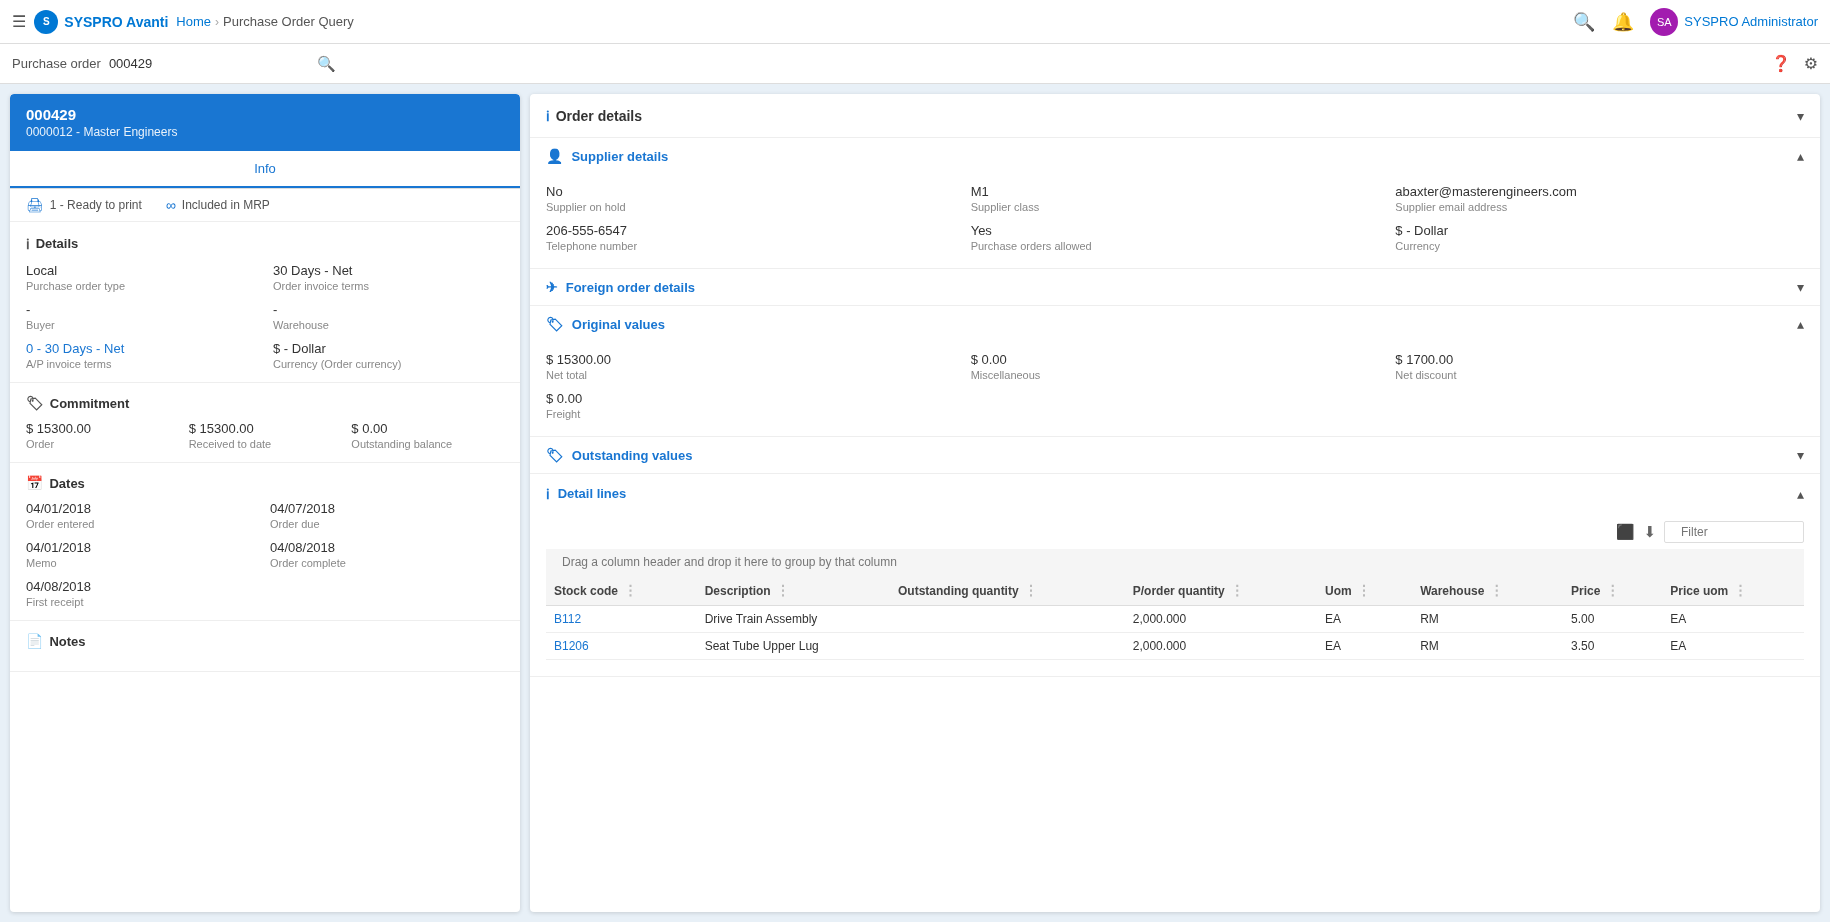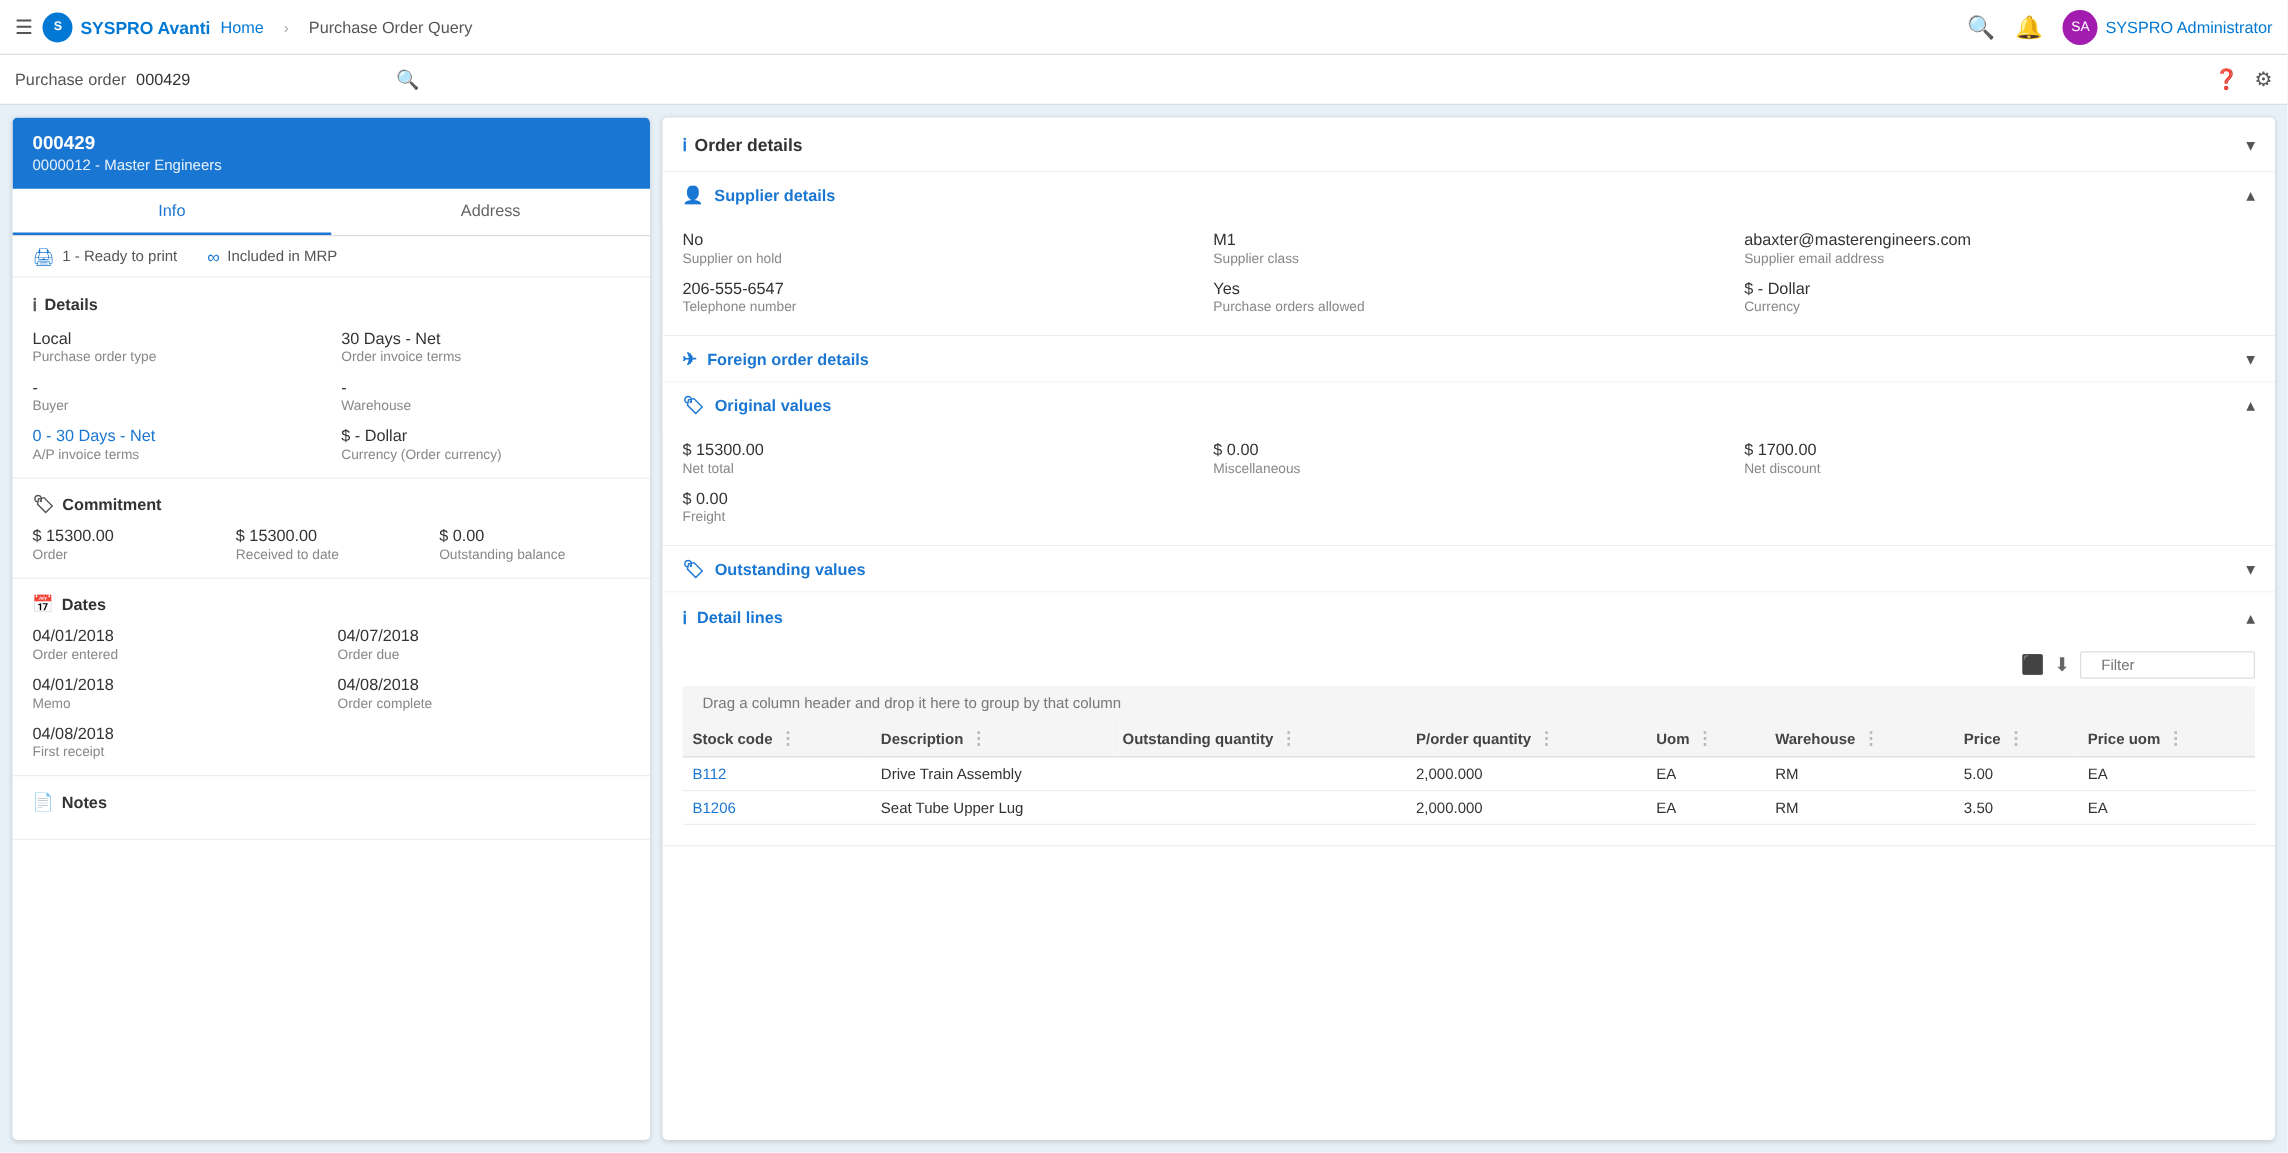--- a/index.html
+++ b/index.html
@@ -12,21 +12,21 @@
       display: flex;
       align-items: center;
       padding: 0 12px;
       border-bottom: 1px solid #ddd;
       justify-content: space-between;
     }
     .top-nav-left { display: flex; align-items: center; gap: 8px; }
     .top-nav-right { display: flex; align-items: center; gap: 16px; }
     .nav-brand { display: flex; align-items: center; gap: 6px; color: #0078d4; font-weight: 600; font-size: 14px; }
     .nav-brand-icon { width: 24px; height: 24px; background: #0078d4; border-radius: 50%; display: inline-flex; align-items: center; justify-content: center; color: #fff; font-size: 10px; font-weight: bold; }
-    .breadcrumb { display: flex; align-items: center; gap: 16px; color: #555; font-size: 13px; }
+    .breadcrumb { display: flex; align-items: center; gap: 4px; color: #555; font-size: 13px; }
     .breadcrumb-sep { color: #aaa; font-size: 12px; }
     .hamburger-icon { color: #555; cursor: pointer; font-size: 16px; }
     .search-icon-top, .bell-icon, .settings-icon-top { color: #555; font-size: 18px; cursor: pointer; }
     .user-area { display: flex; align-items: center; gap: 6px; color: #0078d4; font-size: 13px; }
     .user-avatar { width: 28px; height: 28px; background: #a21caf; border-radius: 50%; display: flex; align-items: center; justify-content: center; color: #fff; font-size: 11px; }
 
     
     .search-bar-row {
       background: #fff;
       height: 40px;
@@ -311,21 +311,20 @@
 <div class="main-content">
 
   <div class="left-panel">
     <div class="panel-header">
       <div class="panel-header-title">000429</div>
       <div class="panel-header-subtitle">0000012 - Master Engineers</div>
     </div>
 
     <div class="left-tabs">
       <div class="left-tab active">Info</div>
-      <div class="left-tab">Address</div>
     </div>
 
     <div class="status-row">
       <div class="status-item">
         <span class="print-icon">🖨</span>
         <span>1 - Ready to print</span>
       </div>
       <div class="status-item">
         <span class="mrp-icon">∞</span>
         <span>Included in MRP</span>

